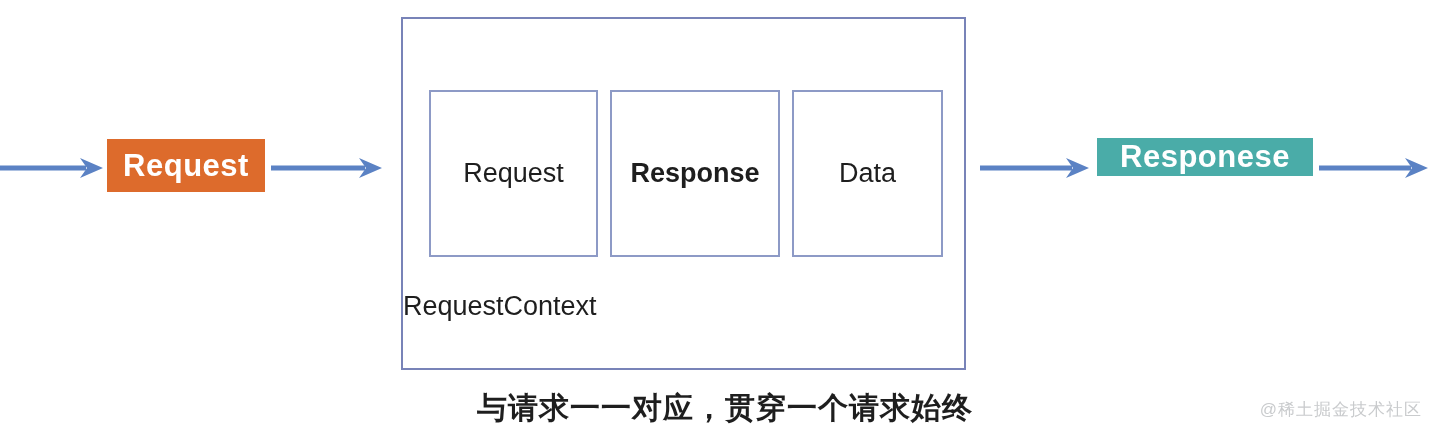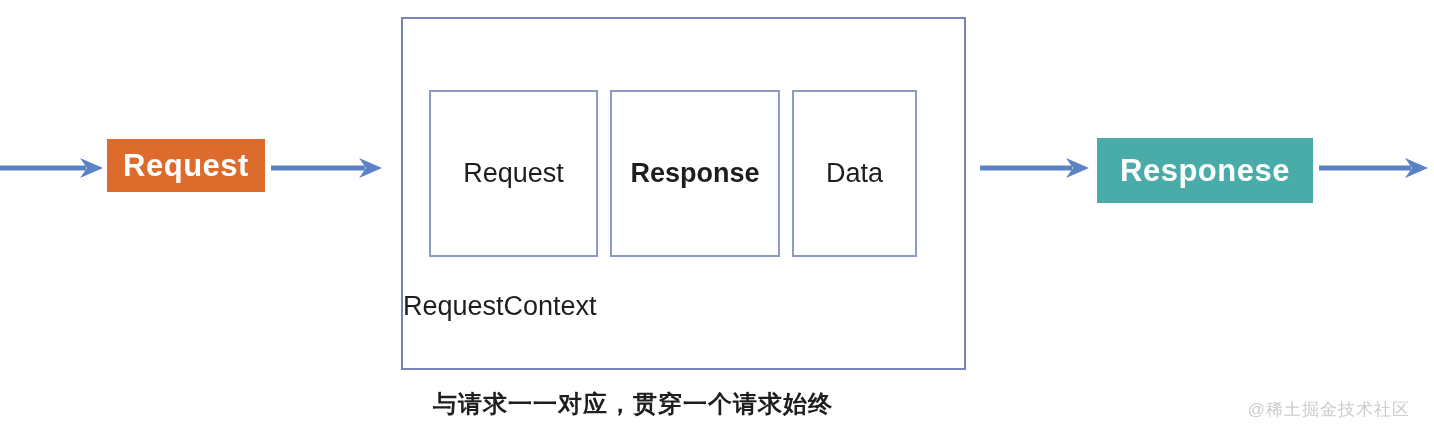--- a/index.html
+++ b/index.html
@@ -21,21 +21,21 @@
   .flow-box {
     display: flex;
     align-items: center;
     justify-content: center;
     color: var(--box-text-light, #ffffff);
     font-weight: bold;
     font-size: 31px;
     letter-spacing: 0.5px;
   }
   .request-box  { left: 107px;  top: 139px; width: 158px; height: 53px; background: var(--orange-box-bg, #dd6b2c); }
-  .response-box { left: 1097px; top: 138px; width: 216px; height: 65px; background: var(--teal-box-bg, #4aaca8); text-align: right; }
+  .response-box { left: 1097px; top: 138px; width: 216px; height: 38px; background: var(--teal-box-bg, #4aaca8); text-align: right; }
 
   
   .context {
     left: 401px; top: 17px;
     width: 565px; height: 353px;
     border: 2px solid var(--container-border, #7883b8);
     background: var(--canvas-bg, #ffffff);
   }
   .inner-box {
     position: absolute;
@@ -44,21 +44,21 @@
     border: 2px solid var(--inner-border, #8d9ac6);
     display: flex;
     align-items: center;
     justify-content: center;
     font-size: 27px;
     color: var(--dark-text, #1e1e1e);
     background: var(--canvas-bg, #ffffff);
   }
   .inner-request  { left: 26px;  width: 169px; }
   .inner-response { left: 207px; width: 170px; font-weight: bold; }
-  .inner-data     { left: 389px; width: 125px; }
+  .inner-data     { left: 389px; width: 151px; }
   .context-label {
     position: absolute;
     left: 0; right: 0;
     top: 272px;
     text-align: left;
     font-size: 27px;
     color: var(--dark-text, #1e1e1e);
   }
 
   
@@ -67,29 +67,29 @@
   .arrow .head  { fill: var(--arrow, #5b82c4); }
   .arrow-1 { left: 0;      top: 155px; }
   .arrow-2 { left: 271px;  top: 155px; }
   .arrow-3 { left: 980px;  top: 155px; }
   .arrow-4 { left: 1319px; top: 155px; }
 
   
   .caption {
     left: 433px; top: 388px;
     width: 540px;
-    text-align: left;
-    font-size: 24px;
+    text-align: right;
+    font-size: 30px;
     font-weight: 600;
     color: var(--dark-text, #1e1e1e);
     letter-spacing: 1px;
     white-space: nowrap;
   }
   .watermark {
-    right: 24px; top: 398px;
+    right: 12px; top: 398px;
     font-size: 17px;
     color: var(--watermark-color, #c9cbcd);
     letter-spacing: 1px;
     text-align: right;
   }
 </style>
 </head>
 <body>
 
 <div class="stage">

